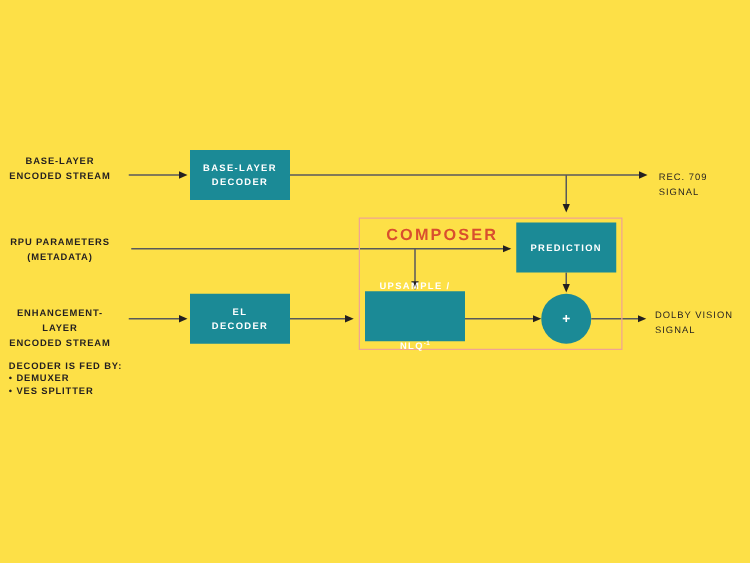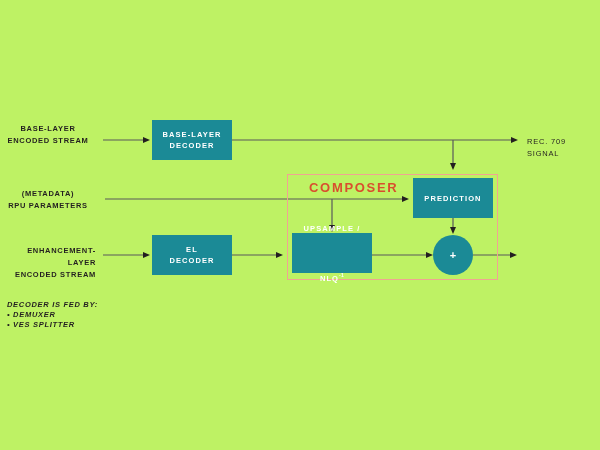--- a/index.html
+++ b/index.html
@@ -1,17 +1,17 @@
 <!DOCTYPE html>
 <html><head>
 <meta charset="utf-8">
 <style>
   html,body { margin:0; padding:0; background:#ffffff; }
   .canvas {
-    position:relative; width:600px; height:450px; background:#bef264;
+    position:relative; width:600px; height:450px; background:#fde047;
     font-family:"Liberation Sans","DejaVu Sans",sans-serif; overflow:hidden;
   }
   .wires { position:absolute; left:0; top:0; }
   .side-label {
     position:absolute; left:0; width:96px; text-align:center;
     font-size:7.5px; font-weight:bold; letter-spacing:0.7px;
     color:#231f20; line-height:12px; text-transform:uppercase;
   }
   .node {
     position:absolute; width:80px; height:40px; background:#1b8a96; color:#ffffff;
@@ -32,22 +32,22 @@
     position:absolute; left:433px; top:235px; width:40px; height:40px;
     border-radius:50%; background:#1b8a96; color:#ffffff;
     display:flex; align-items:center; justify-content:center;
     font-size:11px; font-weight:bold;
   }
   .out-label {
     position:absolute; font-size:7.5px; font-weight:normal; letter-spacing:0.8px;
     color:#231f20; line-height:12px; text-transform:uppercase;
   }
   .footnote {
-    position:absolute; left:7px; top:300px; font-size:7.5px; font-weight:bold;
-    letter-spacing:0.7px; color:#231f20; line-height:10px; text-transform:uppercase;font-style:italic;
+    position:absolute; left:7px; top:288px; font-size:7.5px; font-weight:bold;
+    letter-spacing:0.7px; color:#231f20; line-height:10px; text-transform:uppercase;
   }
 </style>
 </head>
 <body>
 
 <div class="canvas">
 
   <svg class="wires" width="600" height="450" viewBox="0 0 600 450">
     <defs>
       <marker id="ah" markerWidth="8" markerHeight="8" refX="1" refY="3" orient="auto" markerUnits="userSpaceOnUse">
@@ -74,24 +74,24 @@
     <line x1="453" y1="218" x2="453" y2="228" stroke="#58595b" stroke-width="1.2" marker-end="url(#ah)"></line>
 
     <line x1="473" y1="255" x2="511" y2="255" stroke="#58595b" stroke-width="1.2" marker-end="url(#ah)"></line>
   </svg>
 
   <div class="side-label" style="top:123px;">
     <div>BASE-LAYER</div>
     <div>ENCODED STREAM</div>
   </div>
   <div class="side-label" style="top:188px;">
+    <div>RPU PARAMETERS</div>
     <div>(METADATA)</div>
-    <div>RPU PARAMETERS</div>
   </div>
-  <div class="side-label" style="top:245px;text-align:right;">
+  <div class="side-label" style="top:245px;">
     <div>ENHANCEMENT-LAYER</div>
     <div>ENCODED STREAM</div>
   </div>
 
   <div class="node" style="left:152px;top:120px;">
     <div>BASE-LAYER</div>
     <div>DECODER</div>
   </div>
   <div class="node" style="left:152px;top:235px;">
     <div>EL</div>
@@ -106,20 +106,24 @@
   </div>
   <div class="node" style="left:292px;top:233px;gap:36px;">
     <div>UPSAMPLE /</div>
     <div><span>NLQ</span><sup>-1</sup></div>
   </div>
   <div class="sum">
     <span>+</span>
   </div>
 
   <div class="out-label" style="left:527px;top:136px;">REC. 709 SIGNAL</div>
+  <div class="out-label" style="left:524px;top:246px;">
+    <div>DOLBY VISION</div>
+    <div>SIGNAL</div>
+  </div>
 
   <div class="footnote">
     <div>DECODER IS FED BY:</div>
     <div>• DEMUXER</div>
     <div>• VES SPLITTER</div>
   </div>
 
 </div>
 
 </body></html>

